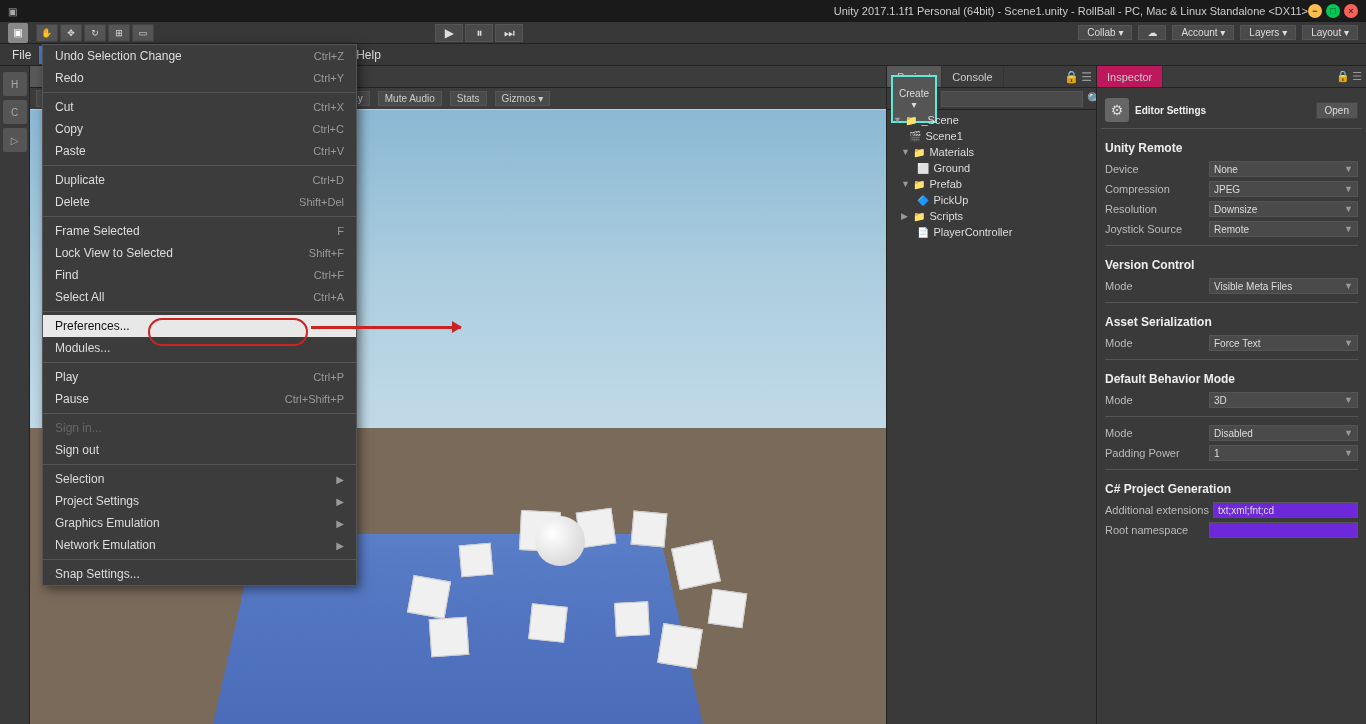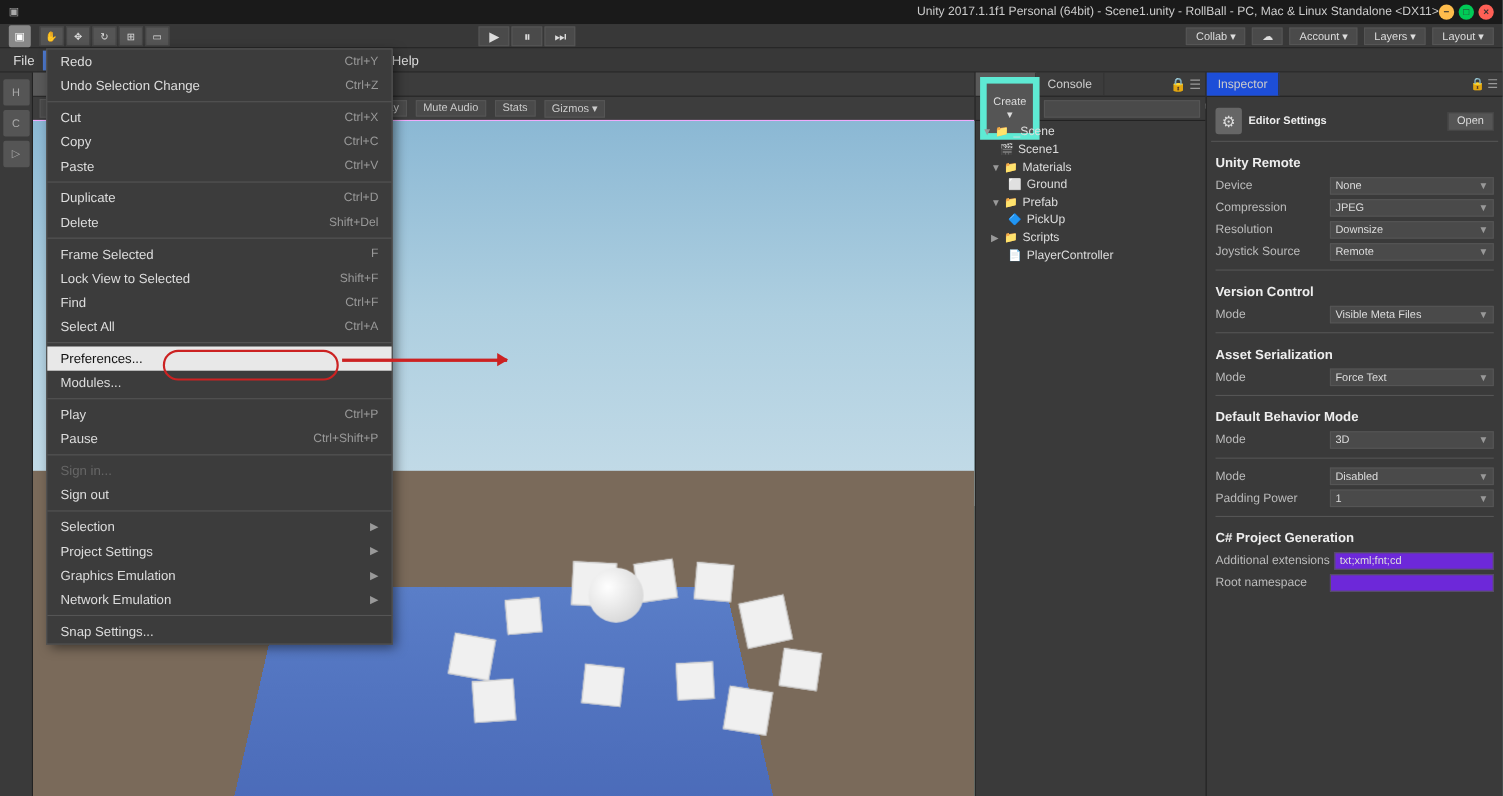--- a/index.html
+++ b/index.html
@@ -101,21 +101,21 @@
     .project-tab {
       padding: 2px 10px; font-size: 11px; color: #ccc; cursor: pointer;
       border-right: 1px solid #333; height: 100%; display: flex; align-items: center;
     }
     .project-tab.active { background: #595959; }
     #project-toolbar {
       height: 22px; background: #3a3a3a; display: flex; align-items: center;
       padding: 0 4px; gap: 4px; border-bottom: 1px solid #222;
     }
     #project-toolbar button {
-      background: #555; border: 6px solid #5eead4; color: #ddd; font-size: 10px;
+      background: #555; border: 2px solid #5eead4; color: #ddd; font-size: 10px;
       padding: 11px 6px; cursor: pointer;
     }
     #project-search {
       flex: 1; background: #4a4a4a; border: 1px solid #555; color: #ddd; font-size: 10px;
       padding: 1px 4px; height: 16px;
     }
     #project-tree {
       flex: 1; overflow-y: auto; font-size: 11px; padding: 2px;
     }
     .tree-item {
@@ -130,21 +130,21 @@
       display: flex; flex-direction: column; font-size: 11px;
     }
     #inspector-tab-bar {
       height: 22px; background: #3c3c3c; display: flex; align-items: center;
       border-bottom: 1px solid #222;
     }
     .inspector-tab {
       padding: 2px 10px; font-size: 11px; color: #ccc; cursor: pointer;
       border-right: 1px solid #333; height: 100%; display: flex; align-items: center;
     }
-    .inspector-tab.active { background: #1d4ed8; }
+    .inspector-tab.active { background: #be185d; }
     #inspector-content {
       flex: 1; overflow-y: auto; padding: 4px;
     }
     .inspector-header {
       display: flex; align-items: center; gap: 6px; padding: 6px 4px;
       border-bottom: 1px solid #555; margin-bottom: 6px;
     }
     .inspector-header .icon-gear {
       width: 24px; height: 24px; background: #666; border-radius: 3px;
       display: flex; align-items: center; justify-content: center; font-size: 14px;
@@ -485,26 +485,26 @@
         <input class="inspector-text-field" type="text" value="" style="">
       </div>
     </div>
 
   </div>
 </div>
 
 <div id="dropdown-overlay">
   <div id="edit-dropdown">
     <div class="dd-item">
+      <span>Undo Selection Change</span>
+      <span class="shortcut">Ctrl+Z</span>
+    </div>
+    <div class="dd-item">
       <span>Redo</span>
       <span class="shortcut">Ctrl+Y</span>
-    </div>
-    <div class="dd-item">
-      <span>Undo Selection Change</span>
-      <span class="shortcut">Ctrl+Z</span>
     </div>
     <div class="dd-separator"></div>
     <div class="dd-item">
       <span>Cut</span>
       <span class="shortcut">Ctrl+X</span>
     </div>
     <div class="dd-item">
       <span>Copy</span>
       <span class="shortcut">Ctrl+C</span>
     </div>

